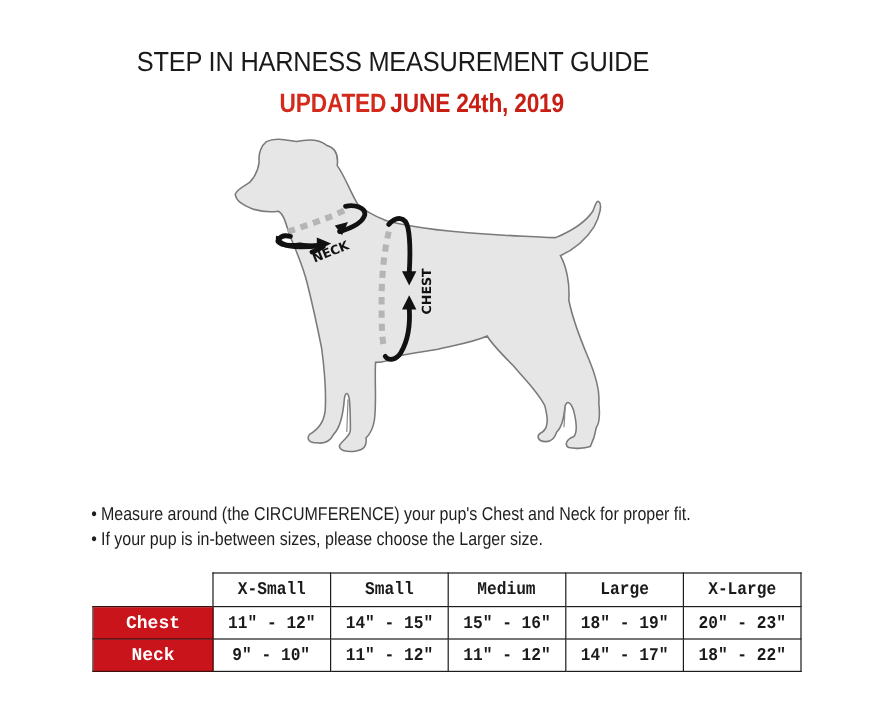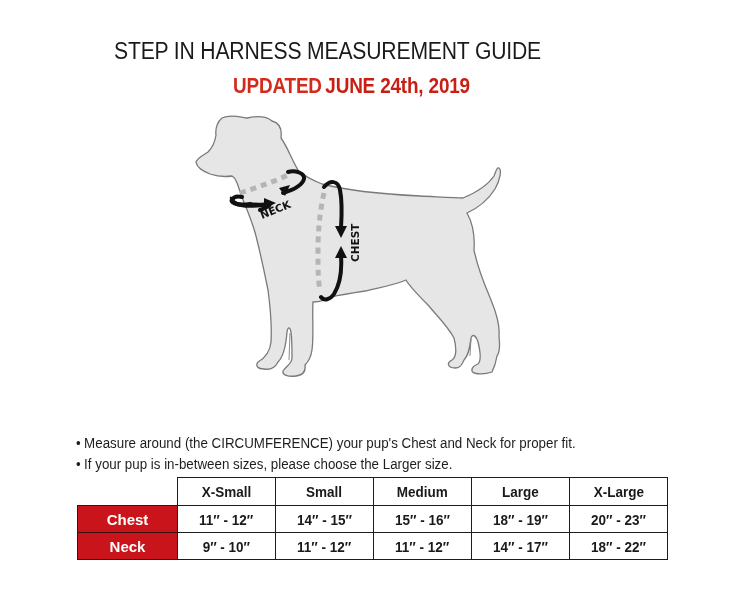--- a/index.html
+++ b/index.html
@@ -10,29 +10,29 @@
       letter-spacing:-0.2px; white-space:nowrap; transform:scaleX(0.92); transform-origin:left top;
     }
     .subtitle {
       position:absolute; left:233px; top:73px;
       font-family:"Liberation Sans", sans-serif; font-weight:bold; font-size:22px;
       color:#d42a1c; white-space:nowrap; transform:scaleX(0.86); transform-origin:left top;
       letter-spacing:-0.2px;
     }
     .subtitle .date { color:#c81e14; margin-left:4px; }
     .dog { position:absolute; left:0; top:0; width:736px; height:420px; }
-    .notes { position:absolute; left:76px; top:432px; }
+    .notes { position:absolute; left:76px; top:418px; }
     .note {
       font-family:"Liberation Sans", sans-serif; font-size:15.5px; color:#1e1e1e;
       line-height:21px; white-space:nowrap; transform:scaleX(0.86); transform-origin:left top;
     }
     .note .bullet { margin-right:4px; }
     table.size {
       position:absolute; left:77px; top:477px; border-collapse:collapse;
-      font-family:Liberation Sans, sans-serif;
+      font-family:Liberation Mono, monospace;
     }
     table.size td, table.size th {
       border:1.5px solid #1c1c1c; padding:0; text-align:center; vertical-align:middle;
       height:26px; width:97px; font-weight:bold; font-size:15px; color:#1a1a1a;
     }
     table.size th { height:27px; }
     table.size th.blank { border:none; width:99px; background:transparent; }
     table.size td.rowhead {
       background:#c8141a; color:#ffffff; width:99px; font-size:15px;
       border-color:#3a1010;

